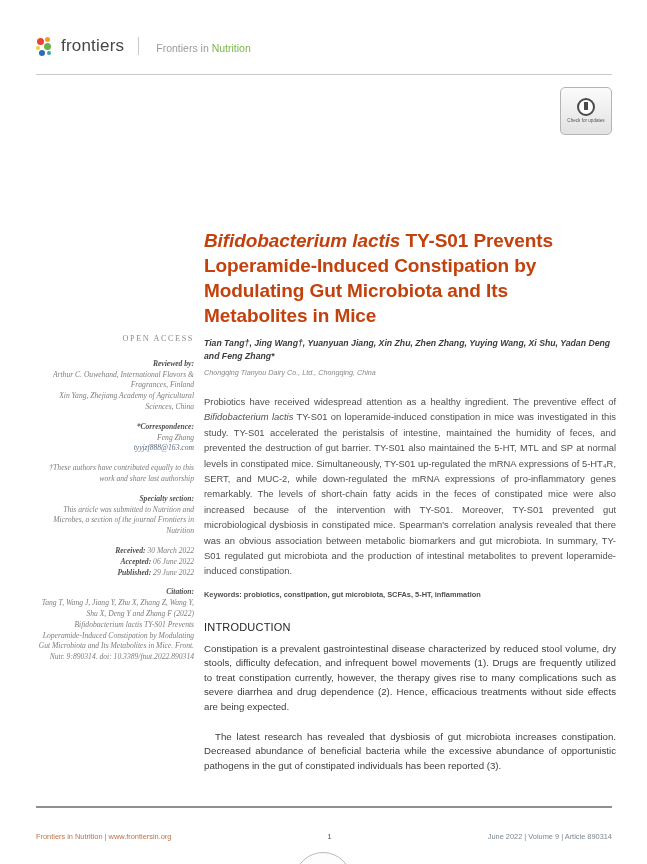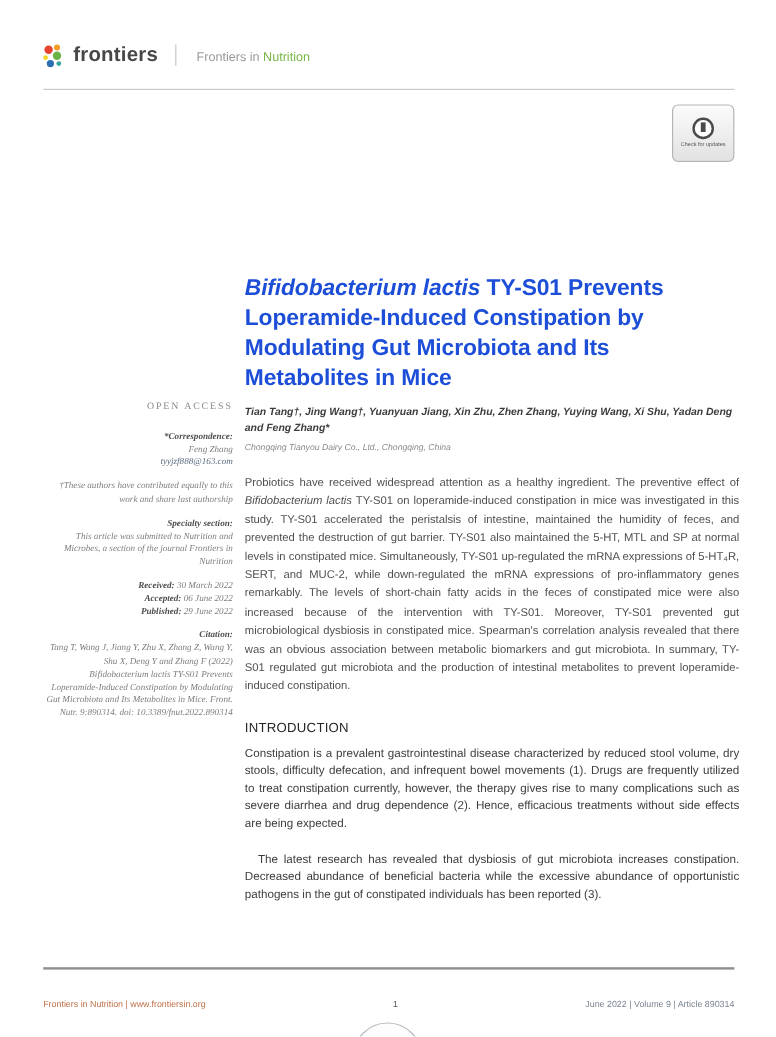--- a/index.html
+++ b/index.html
@@ -13,21 +13,21 @@
   .header { position:absolute; top:36px; left:36px; right:35px; display:flex; justify-content:space-between; align-items:flex-start; }
   .brand { display:flex; align-items:center; gap:8px; }
   .logo-icon { position:relative; width:17px; height:19px; }
   .logo-icon i { position:absolute; border-radius:50%; }
   .d1 { width:7px; height:7px; background:#e8432e; left:1px; top:1px; }
   .d2 { width:5px; height:5px; background:#f59a23; left:9px; top:0; }
   .d3 { width:4px; height:4px; background:#f5d327; left:0; top:9px; }
   .d4 { width:7px; height:7px; background:#6ab344; left:8px; top:6px; }
   .d5 { width:6px; height:6px; background:#2b6fb3; left:3px; top:13px; }
   .d6 { width:4px; height:4px; background:#35a8a0; left:11px; top:14px; }
-  .brand-text { font-size:17px; font-weight:bold; color:#474747; letter-spacing:0.2px;text-align:center; }
+  .brand-text { font-size:17px; font-weight:normal; color:#474747; letter-spacing:0.2px;text-align:center; }
   .brand-sep { width:1px; height:18px; background:#c9c9c9; margin:0 9px 0 6px; }
   .journal { font-size:10.5px; color:#9a9a9a; padding-top:4px; }
   .journal .green { color:#7ab648; }
   .header-meta { text-align:right; font-size:7px; color:#8d7f72; line-height:9.5px; padding-top:2px; }
   .header-meta .type { font-weight:bold; font-size:7.2px; letter-spacing:0.3px; color:#97725a; }
   .header-rule { position:absolute; top:74px; left:36px; right:35px; height:1px; background:#c9c9c9; }
   
   .badge {
     position:absolute; top:87px; right:35px; width:52px; height:48px;
     background:linear-gradient(#fbfbfb,#e2e2e2); border:1px solid #b4b4b4; border-radius:5px;
@@ -41,21 +41,21 @@
   .sidebar {
     width:158px; flex:0 0 158px; padding-top:106px; text-align:right;
     font-size:7.6px; font-style:italic; color:#7d7d7d; line-height:10.8px;font-family:Liberation Serif, serif;
   }
   .sidebar .group { margin-bottom:9px; }
   .sidebar .lbl { font-weight:bold; color:#4f4f4f; }
   .open-access { font-style:normal; font-size:8.2px; letter-spacing:1.6px; color:#8a8a8a; margin-bottom:14px; }
   .sb-link { color:#5a6b80; text-decoration:none; }
   .main { margin-left:10px; width:412px; flex:0 0 412px; }
   
-  .title { font-size:19px; line-height:25px; font-weight:bold; color:#1d4ed8; letter-spacing:-0.1px; }
+  .title { font-size:19px; line-height:25px; font-weight:bold; color:#c2410c; letter-spacing:-0.1px; }
   .title .it { font-style:italic; }
   .authors { margin-top:9px; font-size:8.7px; font-weight:bold; font-style:italic; color:#3c3c3c; line-height:12.5px; }
   .affil { margin-top:6px; font-size:7.2px; font-style:italic; color:#8a8a8a; }
   
   .abstract { margin-top:17px; font-size:9.4px; line-height:15.4px; color:#4f4f4f; text-align:justify; }
   .abstract .it { font-style:italic; }
   .keywords { margin-top:11px; font-size:7.4px; font-weight:bold; color:#4f4f4f; }
   
   .section-h { margin-top:22px; font-size:11px; font-weight:normal; color:#252525; letter-spacing:0.2px; }
   .body-text { font-family:Liberation Sans, sans-serif; font-size:9.7px; line-height:14.4px; color:#3c3c3c; text-align:justify; margin-top:9px; }
@@ -93,20 +93,25 @@
     <div class="badge-circle"></div>
     <div class="badge-label">Check for updates</div>
   </div>
 
   <div class="columns">
 
     <div class="sidebar">
       <div class="open-access">OPEN ACCESS</div>
 
 
+      <div class="group">
+        <div class="lbl">Reviewed by:</div>
+        <div>Arthur C. Ouwehand, International Flavors &amp; Fragrances, Finland</div>
+        <div>Xin Yang, Zhejiang Academy of Agricultural Sciences, China</div>
+      </div>
 
       <div class="group">
         <div class="lbl">*Correspondence:</div>
         <div>Feng Zhang</div>
         <a class="sb-link" href="#">tyyjzf888@163.com</a>
       </div>
 
       <div class="group">†These authors have contributed equally to this work and share last authorship</div>
 
       <div class="group">
@@ -127,20 +132,21 @@
     </div>
 
     <div class="main">
       <h1 class="title"><span class="it">Bifidobacterium lactis</span><span> TY-S01 Prevents Loperamide-Induced Constipation by Modulating Gut Microbiota and Its Metabolites in Mice</span></h1>
 
       <div class="authors">Tian Tang†, Jing Wang†, Yuanyuan Jiang, Xin Zhu, Zhen Zhang, Yuying Wang, Xi Shu, Yadan Deng and Feng Zhang*</div>
       <div class="affil">Chongqing Tianyou Dairy Co., Ltd., Chongqing, China</div>
 
       <div class="abstract"><span>Probiotics have received widespread attention as a healthy ingredient. The preventive effect of </span><span class="it">Bifidobacterium lactis</span><span> TY-S01 on loperamide-induced constipation in mice was investigated in this study. TY-S01 accelerated the peristalsis of intestine, maintained the humidity of feces, and prevented the destruction of gut barrier. TY-S01 also maintained the 5-HT, MTL and SP at normal levels in constipated mice. Simultaneously, TY-S01 up-regulated the mRNA expressions of 5-HT₄R, SERT, and MUC-2, while down-regulated the mRNA expressions of pro-inflammatory genes remarkably. The levels of short-chain fatty acids in the feces of constipated mice were also increased because of the intervention with TY-S01. Moreover, TY-S01 prevented gut microbiological dysbiosis in constipated mice. Spearman's correlation analysis revealed that there was an obvious association between metabolic biomarkers and gut microbiota. In summary, TY-S01 regulated gut microbiota and the production of intestinal metabolites to prevent loperamide-induced constipation.</span></div>
 
+      <div class="keywords">Keywords: probiotics, constipation, gut microbiota, SCFAs, 5-HT, inflammation</div>
 
       <h2 class="section-h">INTRODUCTION</h2>
       <p class="body-text">Constipation is a prevalent gastrointestinal disease characterized by reduced stool volume, dry stools, difficulty defecation, and infrequent bowel movements (1). Drugs are frequently utilized to treat constipation currently, however, the therapy gives rise to many complications such as severe diarrhea and drug dependence (2). Hence, efficacious treatments without side effects are being expected.</p>
       <p class="body-text indent">The latest research has revealed that dysbiosis of gut microbiota increases constipation. Decreased abundance of beneficial bacteria while the excessive abundance of opportunistic pathogens in the gut of constipated individuals has been reported (3).</p>
     </div>
   </div>
 
   <div class="footer-rule"></div>
   <div class="footer">
     <a class="left" href="#">Frontiers in Nutrition | www.frontiersin.org</a>

